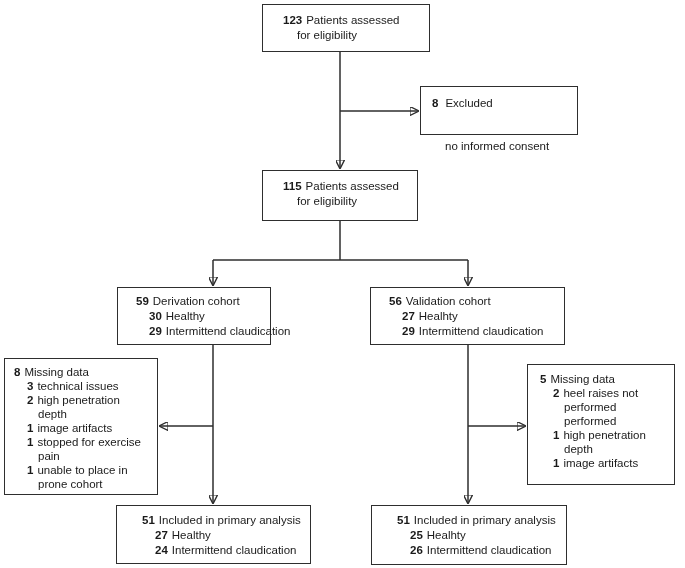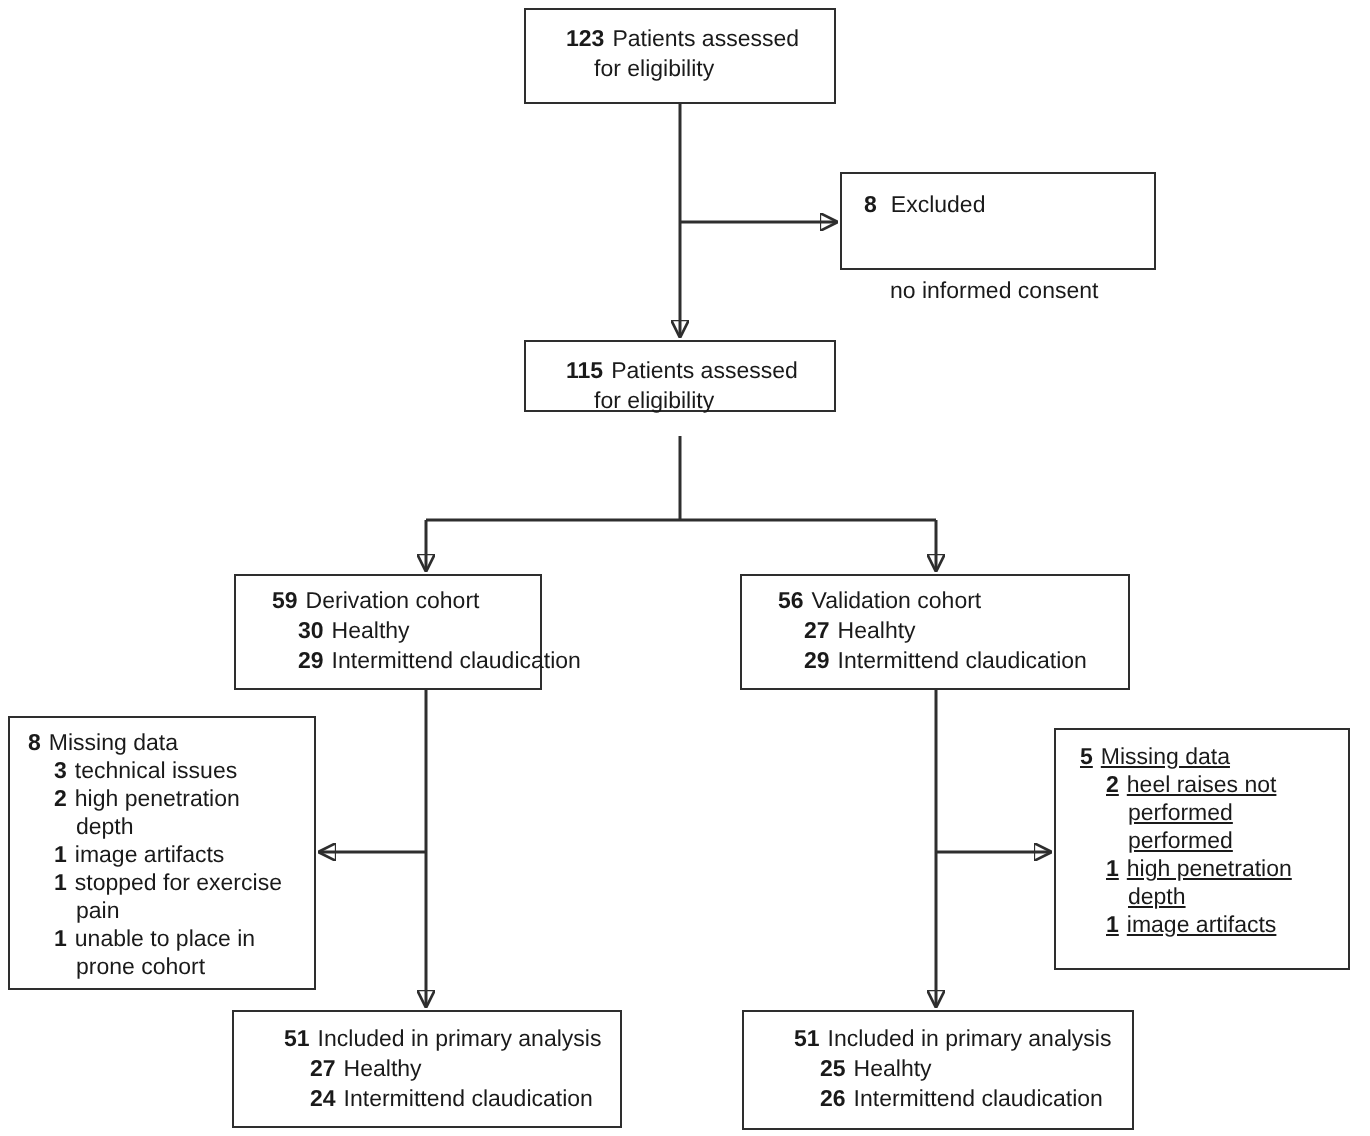--- a/index.html
+++ b/index.html
@@ -15,27 +15,27 @@
     border:1.5px solid #2e2e2e; box-sizing:border-box; white-space:nowrap;
   }
   .num { font-weight:700; margin-right:4px; }
   .line { white-space:nowrap; }
   .i1 { padding-left:13px; }   
   .i2 { padding-left:24px; }   
   .c0 { padding-left:14px; }   
   .cB { padding-left:13px;margin-top:28px; }
   .gap { letter-spacing:0; margin-right:7px; }
 
-  .bA { left:262px; top:4px;   width:156px; height:48px;  padding:8px 0 0 20px; }
+  .bA { left:262px; top:4px;   width:168px; height:48px;  padding:8px 0 0 20px; }
   .bB { left:420px; top:86px;  width:158px; height:49px;  padding:9px 0 0 11px; }
-  .bC { left:262px; top:170px; width:156px; height:36px;  padding:8px 0 0 20px; }
+  .bC { left:262px; top:170px; width:156px; height:51px;  padding:8px 0 0 20px; }
   .bD { left:117px; top:287px; width:154px; height:58px;  padding:6px 0 0 18px; }
   .bE { left:370px; top:287px; width:195px; height:58px;  padding:6px 0 0 18px; }
   .bF { left:4px;   top:358px; width:154px; height:137px; padding:6px 0 0 9px;  line-height:14px; }
-  .bG { left:527px; top:364px; width:148px; height:121px; padding:7px 16px 0 12px; line-height:14px;text-decoration:underline; }
+  .bG { left:527px; top:364px; width:148px; height:121px; padding:7px 16px 0 12px; line-height:14px; }
   .bH { left:116px; top:505px; width:195px; height:59px;  padding:7px 0 0 25px; }
   .bI { left:371px; top:505px; width:196px; height:60px;  padding:7px 0 0 25px; }
 </style>
 </head>
 <body>
 
 <div class="canvas">
 
   <svg class="connectors" width="685" height="568" viewBox="0 0 685 568" aria-hidden="true">
     <defs>

